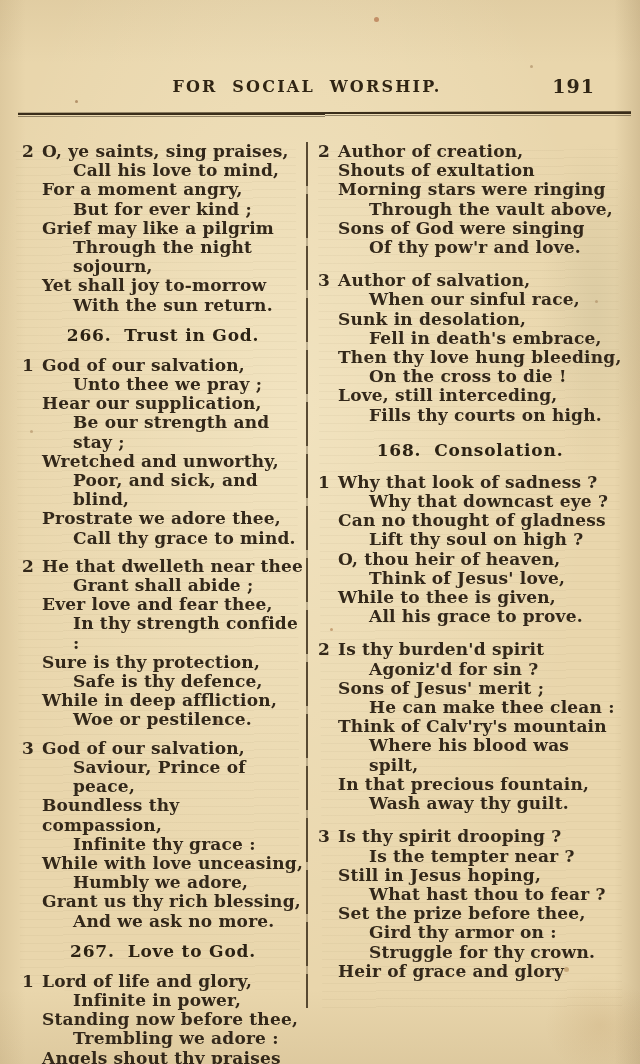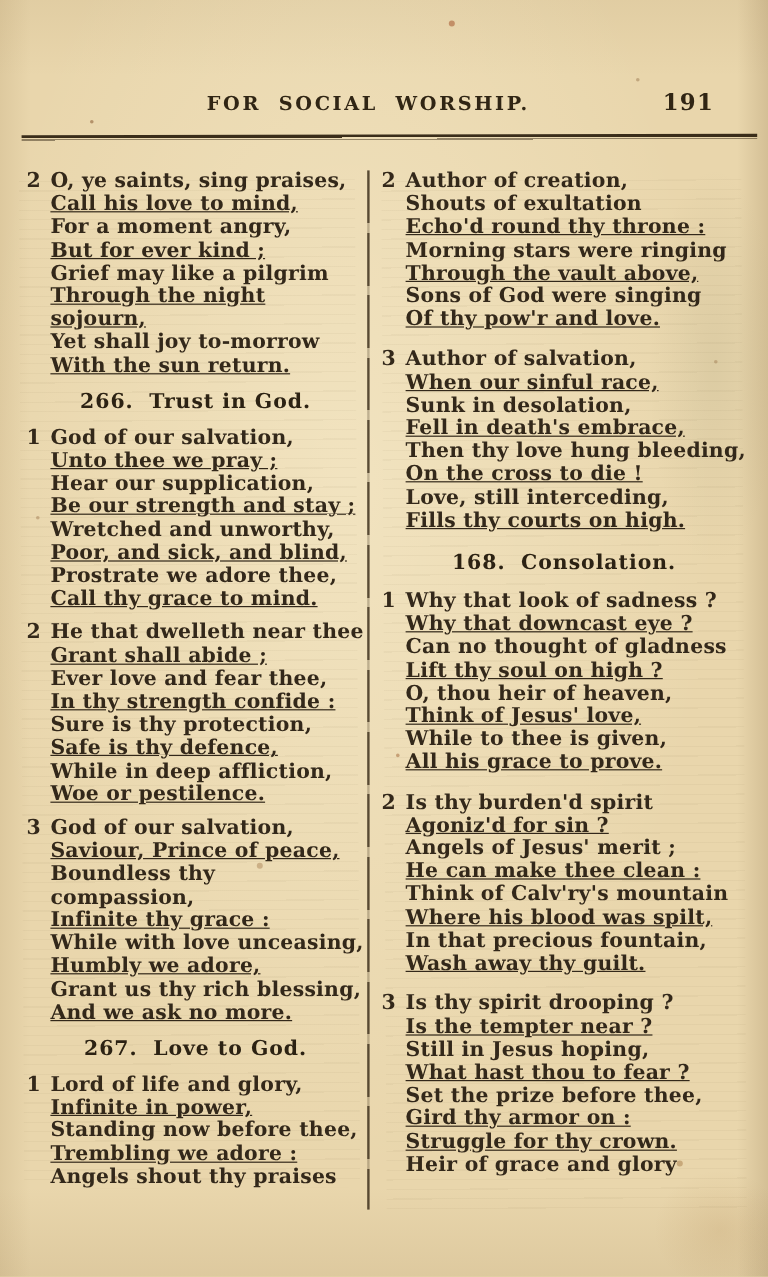--- a/index.html
+++ b/index.html
@@ -61,21 +61,21 @@
       rgba(62,48,28,0.85) 0 44px, rgba(62,48,28,0.28) 44px 52px);
   }
   .col{position:absolute;top:142px;color:#33281a;}
   .col-left{left:22px;width:282px;}
   .col-right{left:318px;width:304px;}
   .verse{position:relative;padding-left:20px;font-size:17px;font-weight:700;
     line-height:19.2px;letter-spacing:0.2px;}
   .col-left .verse{margin-bottom:9px;}
   .col-right .verse{margin-bottom:14px;}
   .verse-number{position:absolute;left:0;top:0;}
-  .verse-line.indent{text-decoration:underline;}
+  .verse-line.indent{margin-left:31px;}
   .section-heading{
     text-align:center;font-size:17px;font-weight:700;letter-spacing:0.8px;
     color:#2c2213;line-height:22px;
   }
   .col-left .section-heading{margin:8px 0 10px 0;}
   .col-right .section-heading{margin:10px 0 12px 0;}
   .heading-number{margin-right:13px;}
 </style>
 </head>
 <body>
@@ -146,21 +146,20 @@
         <div class="verse-line">Standing now before thee,</div>
         <div class="verse-line indent">Trembling we adore :</div>
         <div class="verse-line">Angels shout thy praises</div>
       </div>
     </div>
   <div class="col col-right">
       <div class="verse">
         <span class="verse-number">2</span>
         <div class="verse-line">Author of creation,</div>
         <div class="verse-line">Shouts of exultation</div>
-        <div class="verse-line indent">Echo'd round thy throne :</div>
         <div class="verse-line">Morning stars were ringing</div>
         <div class="verse-line indent">Through the vault above,</div>
         <div class="verse-line">Sons of God were singing</div>
         <div class="verse-line indent">Of thy pow'r and love.</div>
       </div>
       <div class="verse">
         <span class="verse-number">3</span>
         <div class="verse-line">Author of salvation,</div>
         <div class="verse-line indent">When our sinful race,</div>
         <div class="verse-line">Sunk in desolation,</div>
@@ -179,21 +178,21 @@
         <div class="verse-line indent">Lift thy soul on high ?</div>
         <div class="verse-line">O, thou heir of heaven,</div>
         <div class="verse-line indent">Think of Jesus' love,</div>
         <div class="verse-line">While to thee is given,</div>
         <div class="verse-line indent">All his grace to prove.</div>
       </div>
       <div class="verse">
         <span class="verse-number">2</span>
         <div class="verse-line">Is thy burden'd spirit</div>
         <div class="verse-line indent">Agoniz'd for sin ?</div>
-        <div class="verse-line">Angels of Jesus' merit ;</div>
+        <div class="verse-line">Sons of Jesus' merit ;</div>
         <div class="verse-line indent">He can make thee clean :</div>
         <div class="verse-line">Think of Calv'ry's mountain</div>
         <div class="verse-line indent">Where his blood was spilt,</div>
         <div class="verse-line">In that precious fountain,</div>
         <div class="verse-line indent">Wash away thy guilt.</div>
       </div>
       <div class="verse">
         <span class="verse-number">3</span>
         <div class="verse-line">Is thy spirit drooping ?</div>
         <div class="verse-line indent">Is the tempter near ?</div>

